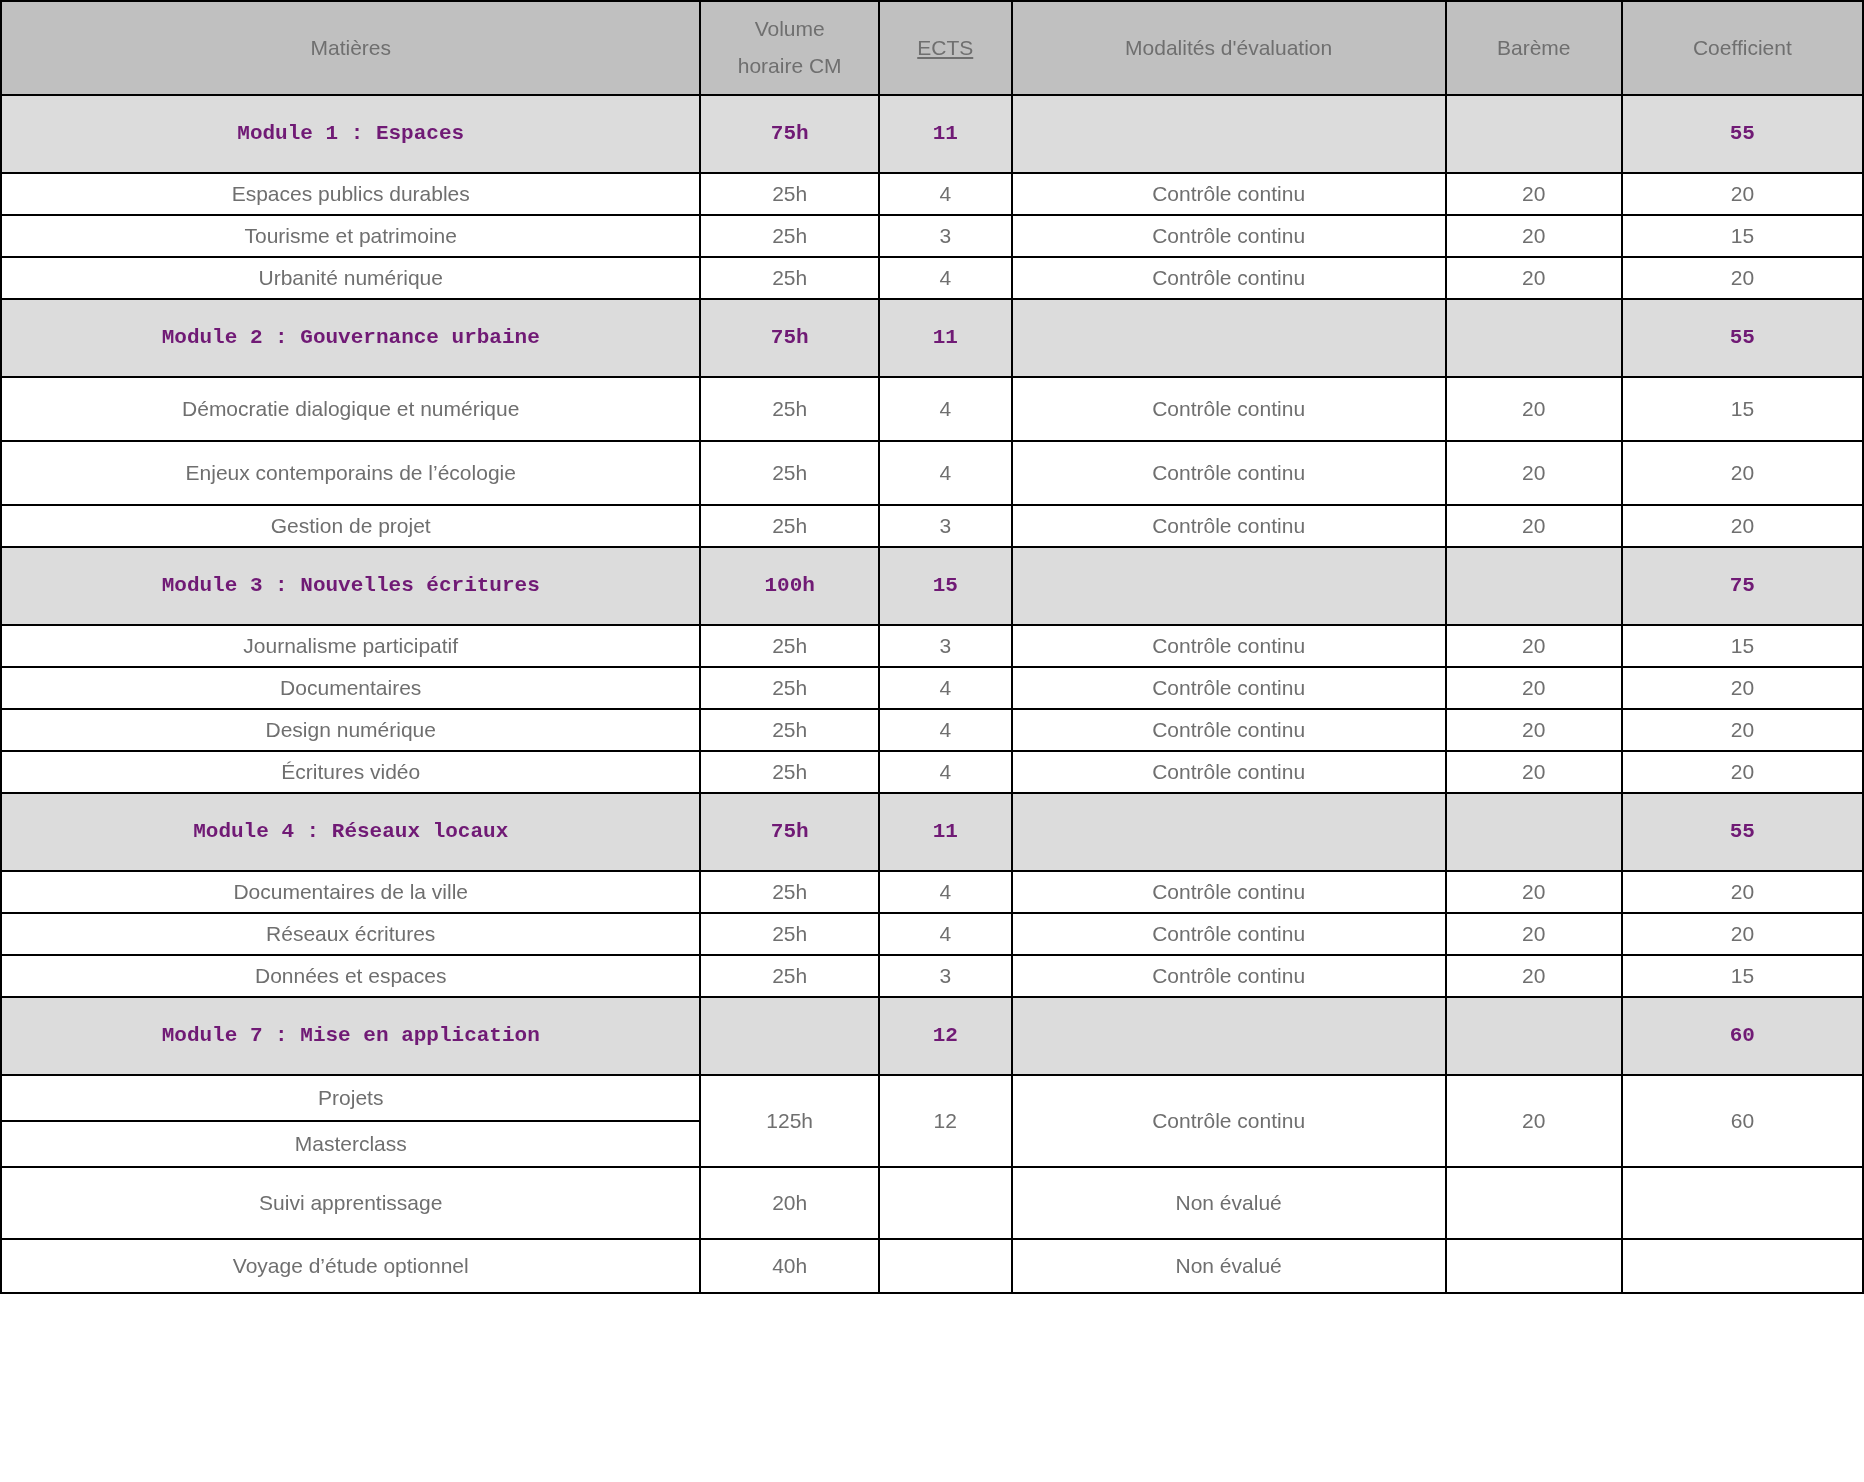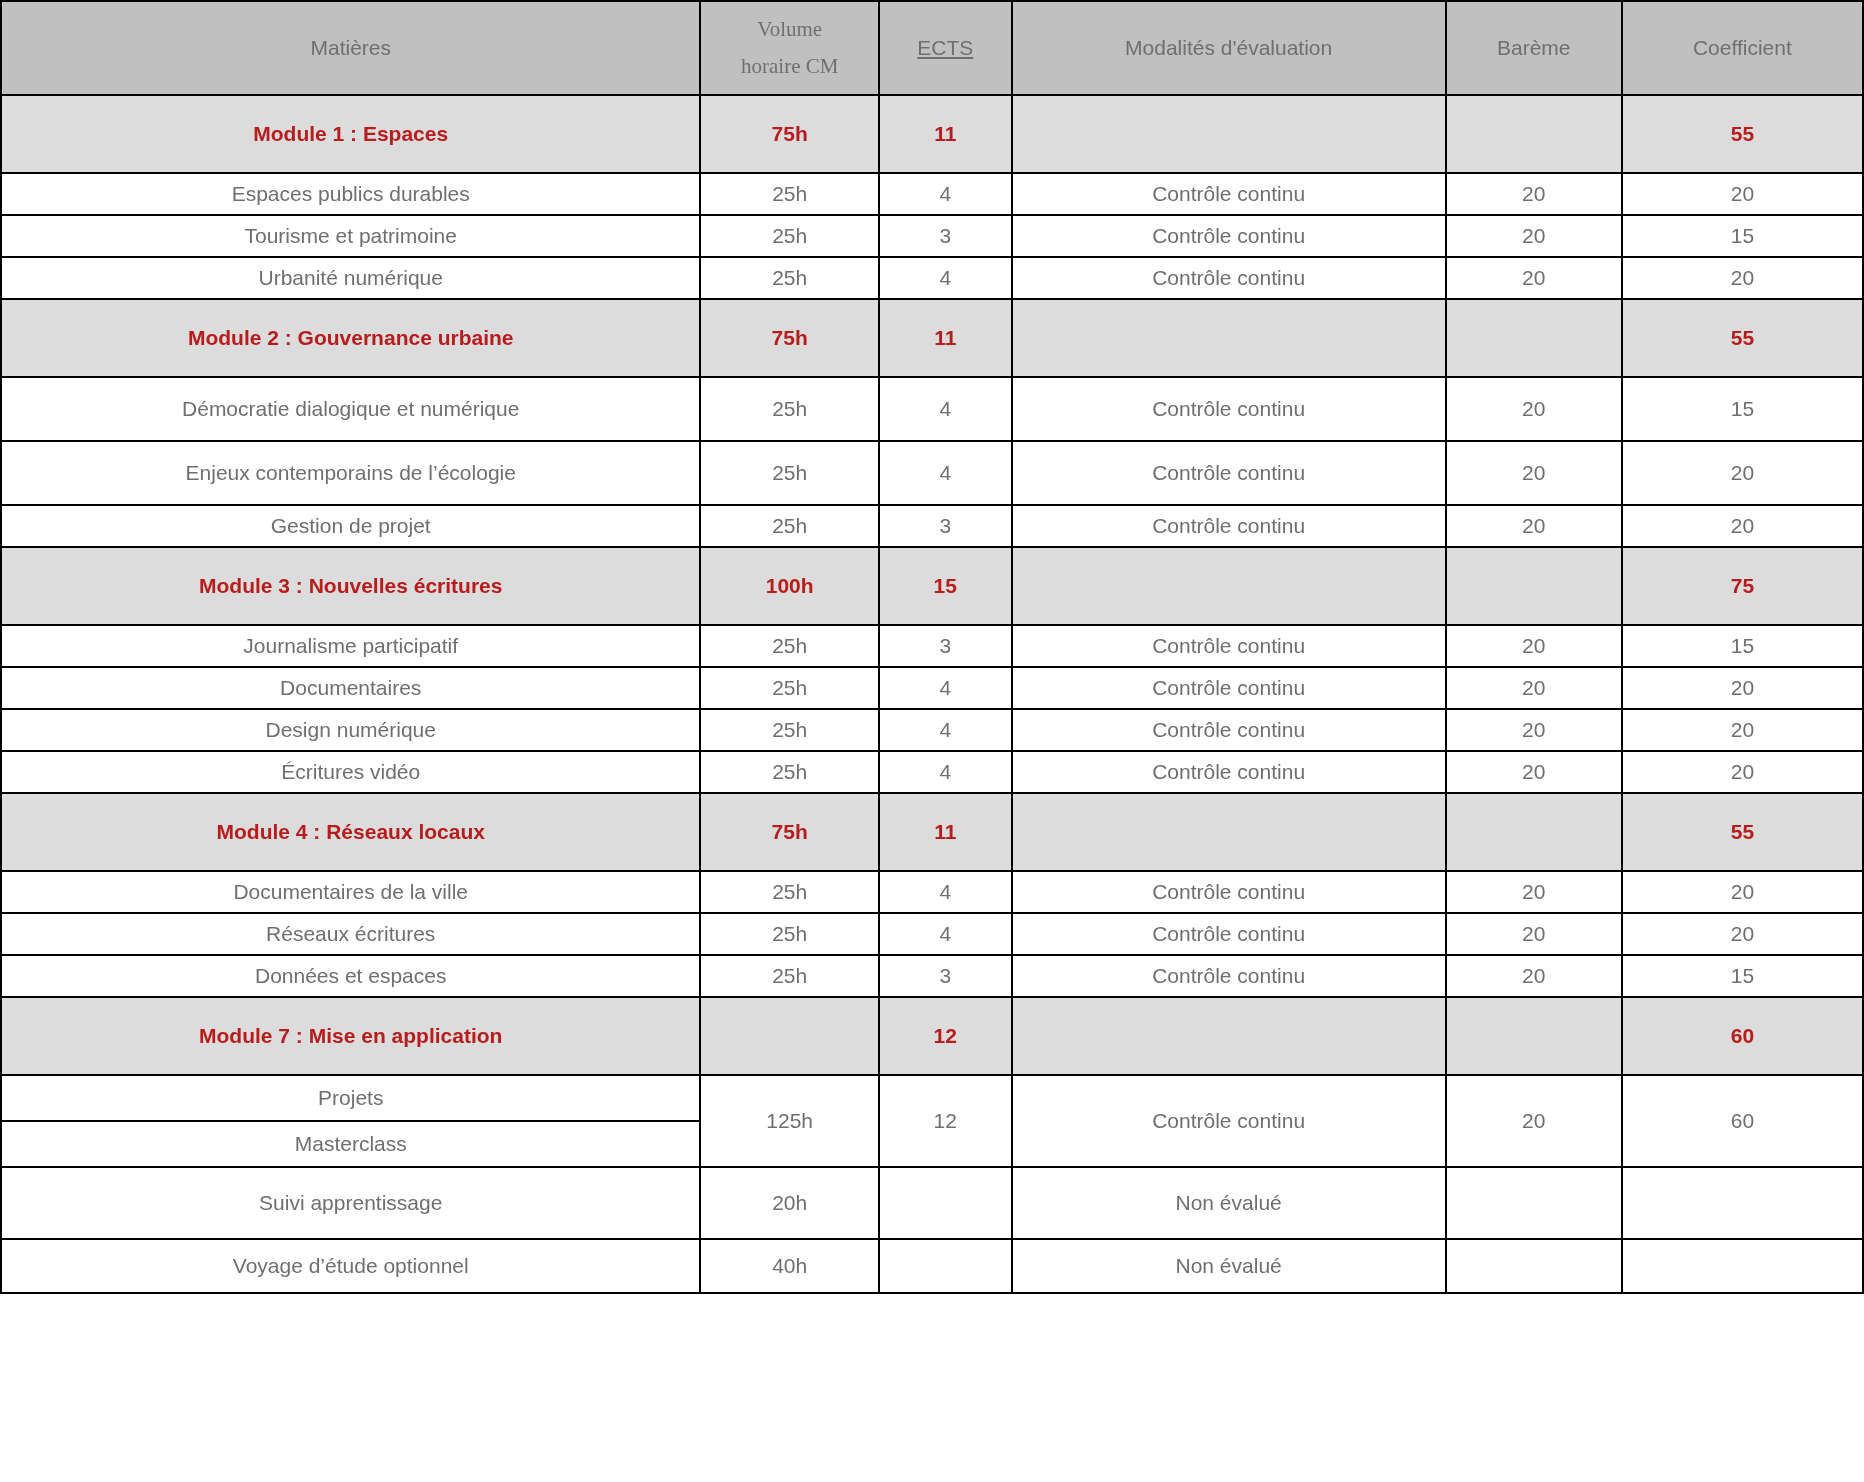--- a/index.html
+++ b/index.html
@@ -50,35 +50,35 @@
   thead th {
     background: #c0c0c0;
     font-weight: 700;
     color: #5f5f5f;
     height: 94px;
     font-size: 22px;
   }
   thead th .two-line {
     display: block;
     line-height: 1.75;
-    font-family: Liberation Serif, serif;
   }
   th.ects-head {
     color: #2e9c26;
     font-weight: 700;
     text-decoration: underline;
     text-decoration-style: solid;
     margin-top: 24px;
   }
 
   
   tr.module-row > td {
     background: #dcdcdc;
     font-weight: 700;
-    color: #b91c1c;
+    color: #701a75;
+    font-family: Liberation Mono, monospace;
   }
   tr.module-row { height: 78px; }
 
   
   tr.subject-row { height: 42px; }
   tr.subject-row.tall { height: 64px; }
 
   
   td.va-top    { vertical-align: top;    padding-top: 6px; }
   td.va-bottom { vertical-align: bottom; padding-bottom: 6px; }

